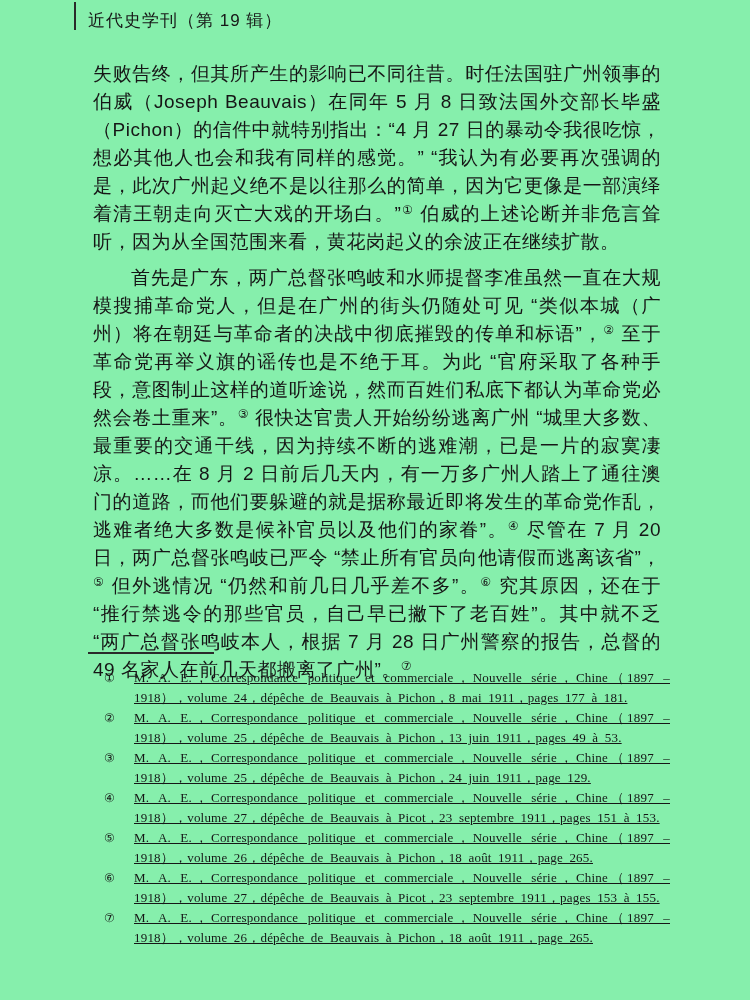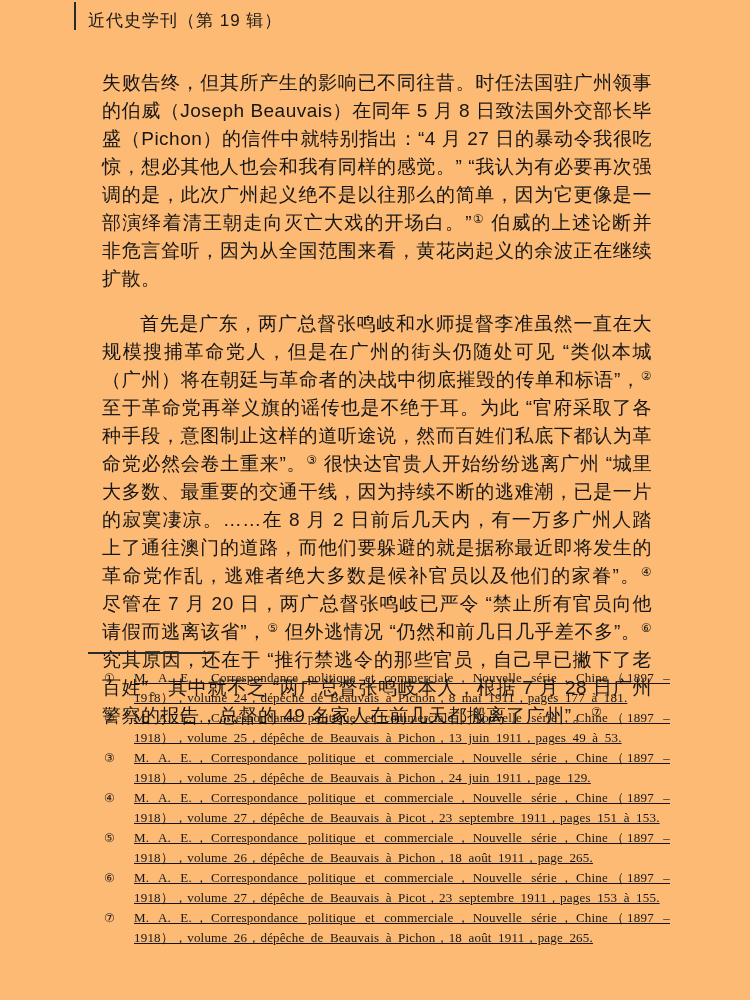--- a/index.html
+++ b/index.html
@@ -5,21 +5,21 @@
   html, body {
     margin: 0;
     padding: 0;
     background: #f4f4f2;
   }
   .page {
     position: relative;
     width: 750px;
     height: 1000px;
     margin: 0 auto;
-    background: #fdba74;
+    background: #86efac;
     color: #161616;
     overflow: hidden;
   }
 
   
   .header {
     position: absolute;
     top: 2px;
     left: 74px;
     display: flex;
@@ -47,21 +47,21 @@
     left: 85px;
     width: 584px;
     font-family: "Liberation Sans", "DejaVu Sans", sans-serif;
     font-size: 19px;
     line-height: 28px;
     font-weight: 500;
     text-align: justify;
     letter-spacing: 0.5px;
   }
   .body-text p {
-    margin: 17px;
+    margin: 8px;
   }
   .body-text p.indent {
     text-indent: 2em;
   }
   .body-text sup {
     font-size: 12px;
     line-height: 0;
     vertical-align: 6px;
   }
 

